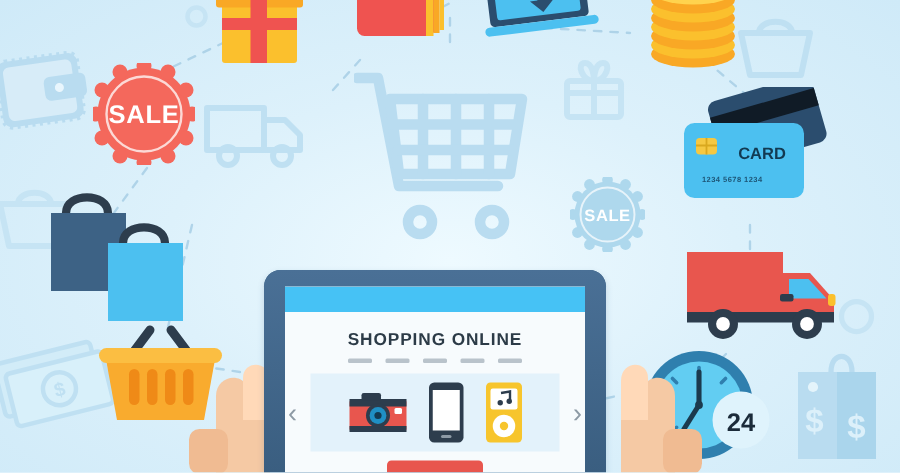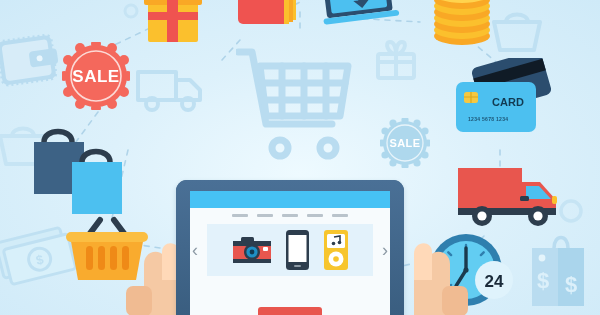--- a/index.html
+++ b/index.html
@@ -349,20 +349,21 @@
     <path d="M52 36 C52 24 34 24 34 38 L34 64 L52 64 Z" fill="#ffd9b8"></path>
     <rect x="62" y="70" width="26" height="30" rx="7" fill="#f0bb92"></rect>
   </svg>
 
   <div id="tablet" class="abs">
     <div class="tab-body"></div>
     <div class="tab-screen">
 
       <div class="screen-topbar"></div>
 
+      <div class="screen-title">SHOPPING ONLINE</div>
 
       <div class="screen-dashes">
         <i></i>
         <i></i>
         <i></i>
         <i></i>
         <i></i>
       </div>
 
       <div class="carousel">

